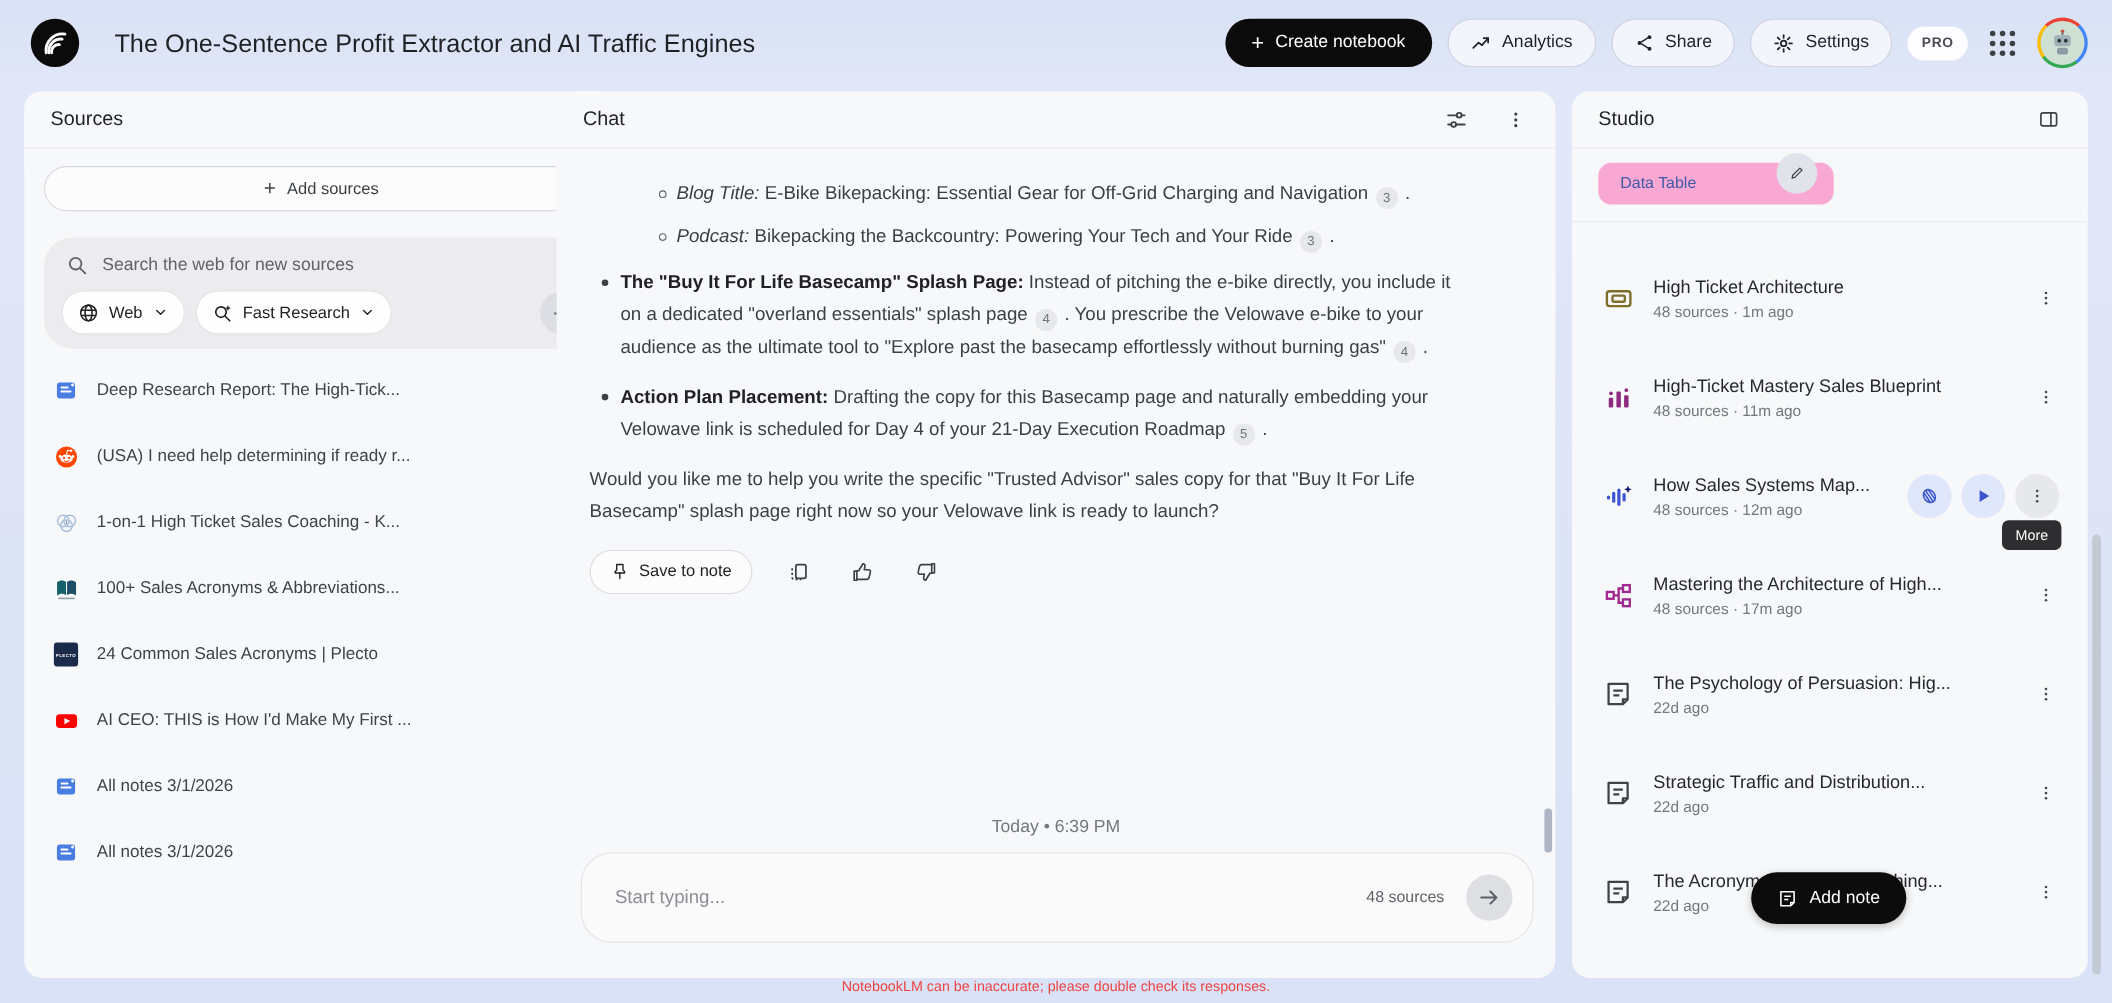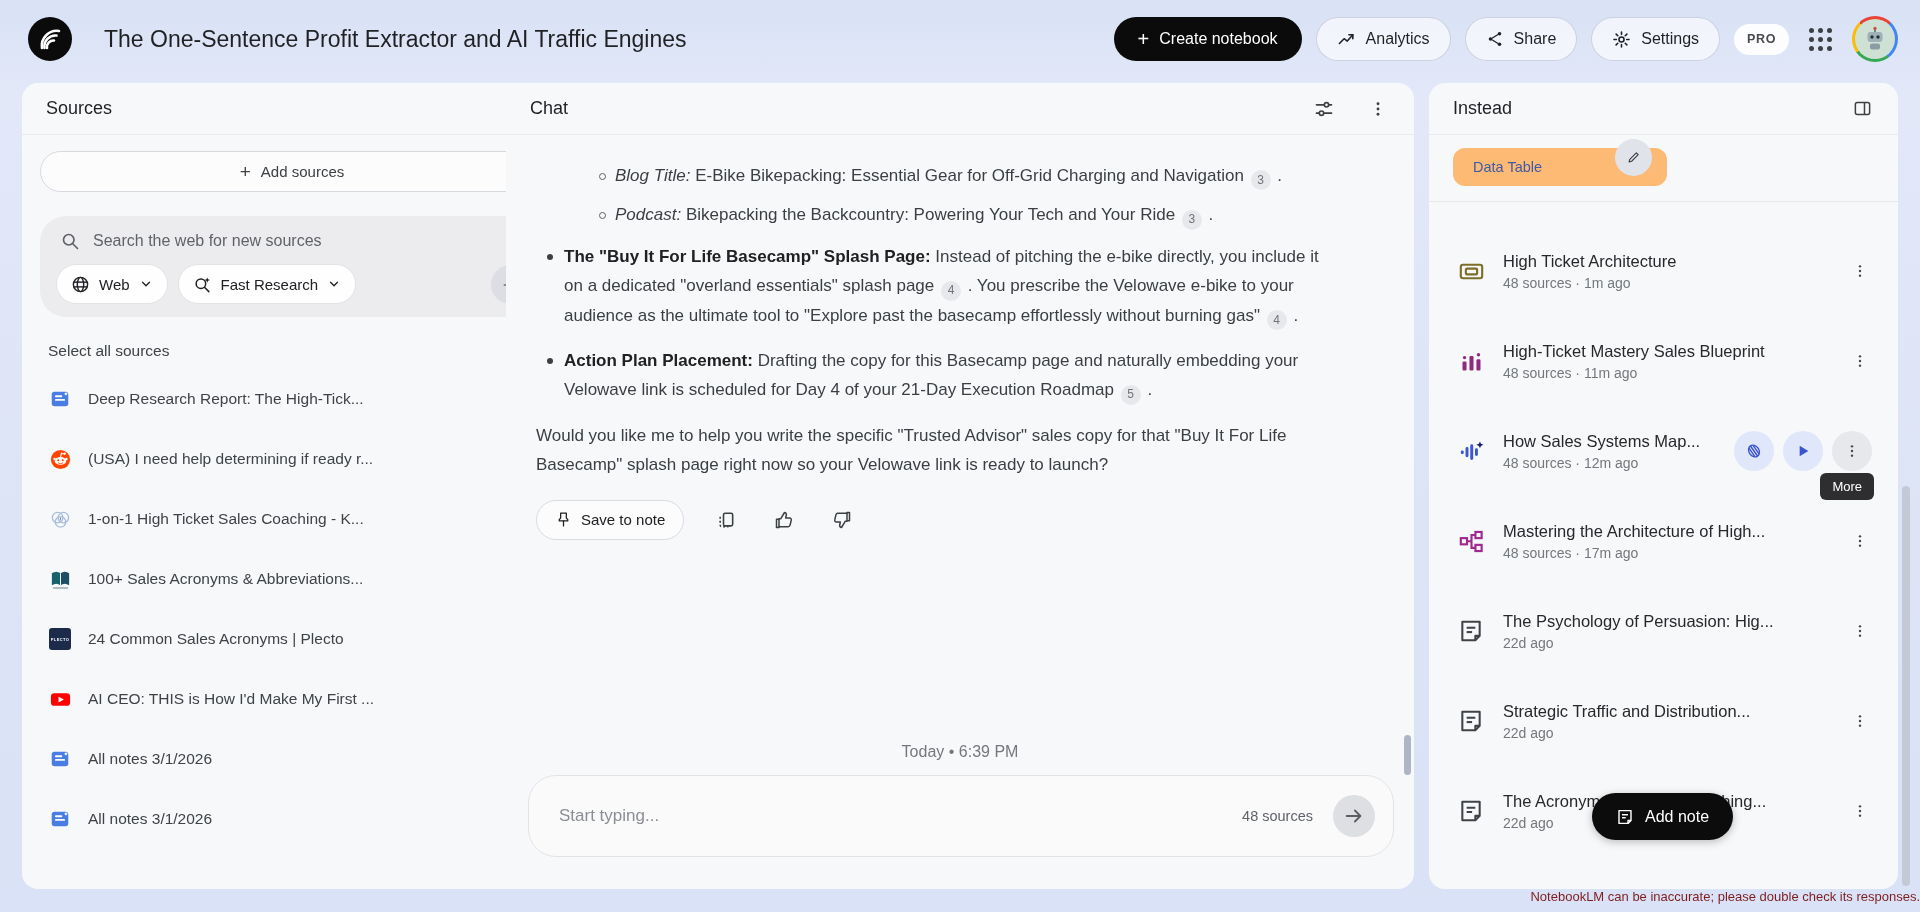--- a/index.html
+++ b/index.html
@@ -63,39 +63,39 @@
   .act-row { display:flex; align-items:center; gap:26px; margin-top:20px; }
   .save-note { height:40px; border:1px solid #dadce0; background:#fcfcfd; border-radius:20px; display:flex; align-items:center; gap:9px; padding:0 18px; font-size:15px; color:#202124; cursor:pointer; }
   .chat-ts { position:absolute; bottom:128px; left:0; right:0; text-align:center; font-size:16px; color:#74777c; }
   .chat-input { position:absolute; left:22px; right:20px; bottom:32px; height:82px; background:#fafafb; border:1px solid #e2e3e7; border-radius:28px; display:flex; align-items:center; padding:0 18px 0 30px; }
   .chat-input input { flex:1 1 auto; border:none; outline:none; background:transparent; font-size:17px; color:#3c4043; font-family:inherit; }
   .chat-input input::placeholder { color:#8a8e94; }
   .src-count { font-size:14.5px; color:#5f6368; margin-right:20px; white-space:nowrap; }
   .send-btn { width:42px; height:42px; border-radius:50%; background:#dedfe3; display:flex; align-items:center; justify-content:center; cursor:pointer; flex:0 0 auto; }
   
   .st-chips { position:relative; margin:10px 0 0 24px; height:40px; }
-  .dt-chip { position:absolute; left:0; top:3px; width:214px; height:38px; background:#fdba74; border-radius:12px; display:flex; align-items:center; padding-left:20px; font-size:14.5px; font-weight:500; color:#3f5aa9; cursor:pointer; }
+  .dt-chip { position:absolute; left:0; top:3px; width:214px; height:38px; background:#f9a8d4; border-radius:12px; display:flex; align-items:center; padding-left:20px; font-size:14.5px; font-weight:500; color:#3f5aa9; cursor:pointer; }
   .chip-circle { position:absolute; left:162px; top:-6px; width:37px; height:37px; border-radius:50%; background:#e0e3ea; display:flex; align-items:center; justify-content:center; cursor:pointer; }
   .st-div { height:1px; background:#e6e8ec; margin-top:16px; }
   .st-list { padding-top:24px; }
   .st-row { height:90px; display:flex; align-items:center; gap:18px; padding:0 26px 0 28px; cursor:pointer; position:relative; }
   .st-ico { width:28px; height:28px; flex:0 0 auto; display:flex; align-items:center; justify-content:center; }
   .st-txt { flex:1 1 auto; min-width:0; }
   .st-title { font-size:16.5px; color:#26282c; white-space:nowrap; overflow:hidden; }
   .st-meta { font-size:14px; color:#74777b; margin-top:4px; }
   .kebab { width:24px; display:flex; align-items:center; justify-content:center; cursor:pointer; }
   .ac-cluster { display:flex; gap:9px; align-items:center; }
   .ac { width:40px; height:40px; border-radius:50%; display:flex; align-items:center; justify-content:center; cursor:pointer; }
   .ac-blue { background:#e0e7fb; }
   .ac-gray { background:#e7e8eb; }
   .tooltip { position:absolute; right:24px; top:390px; background:#2e2e30; color:#fff; font-size:13px; border-radius:6px; padding:6px 12px; z-index:5; }
   .add-note { position:absolute; left:163px; top:710px; height:47px; background:#0c0c0d; color:#fff; border-radius:24px; display:flex; align-items:center; gap:11px; padding:0 24px; font-size:16px; cursor:pointer; z-index:6; box-shadow:0 2px 8px rgba(0,0,0,.25); }
   
   .sb { position:absolute; border-radius:4px; }
-  .footer { position:absolute; top:889px; left:0; right:0; text-align:right; font-size:13px; color:#7f1d1d; }
+  .footer { position:absolute; top:889px; left:0; right:0; text-align:center; font-size:13px; color:#ef4444; }
   svg { display:block; }
 </style>
 </head>
 <body>
 
 <div class="top">
   <div class="logo">
     <svg width="30" height="30" viewBox="0 0 30 30">
       <path d="M7 24 A15 15 0 0 1 24 7" stroke="#fff" stroke-width="2.6" fill="none" stroke-linecap="round"></path>
       <path d="M9.5 24 A11 11 0 0 1 21.5 11.5" stroke="#fff" stroke-width="2.6" fill="none" stroke-linecap="round"></path>
@@ -232,28 +232,20 @@
         </span>
       </div>
     </div>
     <div class="go-btn">
       <svg width="20" height="20" viewBox="0 0 24 24">
           <path d="M4 12h15M13 6l6 6-6 6" stroke="#6b6f75" stroke-width="2" fill="none" stroke-linecap="round" stroke-linejoin="round"></path>
         </svg>
     </div>
   </div>
 
-  <div class="select-all">
-    <span>Select all sources</span>
-    <span class="cbx">
-      <svg width="13" height="13" viewBox="0 0 24 24">
-          <path d="M4 12.5l5.5 5.5L20 6.5" stroke="#2a2d31" stroke-width="3" fill="none" stroke-linecap="round" stroke-linejoin="round"></path>
-        </svg>
-    </span>
-  </div>
 
   <div class="src-list">
     <div class="src-row">
       <span class="src-ico">
         <svg width="22" height="22" viewBox="0 0 24 24">
             <rect x="3" y="4" width="18" height="16" rx="3" fill="#4a7de2"></rect>
             <rect x="6.5" y="8" width="8" height="2" rx="1" fill="#fff"></rect>
             <rect x="6.5" y="12" width="11" height="2" rx="1" fill="#fff"></rect>
             <path d="M17 6.5h3M18.5 5v3" stroke="#fff" stroke-width="1.4"></path>
           </svg>
@@ -460,21 +452,21 @@
       <svg width="22" height="22" viewBox="0 0 24 24">
           <path d="M4 12h15M13 6l6 6-6 6" stroke="#5a5e64" stroke-width="2" fill="none" stroke-linecap="round" stroke-linejoin="round"></path>
         </svg>
     </div>
   </div>
   <div class="v-scroll" style="right:3px; top:652px; width:7px; height:40px; background:#aeb5c5;"></div>
 </div>
 
 <div class="panel p-studio">
   <div class="p-head">
-    <div class="p-title">Instead</div>
+    <div class="p-title">Studio</div>
     <div class="icon-btn">
       <svg width="19" height="19" viewBox="0 0 24 24">
           <rect x="3" y="4.5" width="18" height="15" rx="2.5" stroke="#3c4043" stroke-width="1.9" fill="none"></rect>
           <line x1="14.5" y1="4.5" x2="14.5" y2="19.5" stroke="#3c4043" stroke-width="1.9"></line>
         </svg>
     </div>
   </div>
 
   <div class="st-chips">
     <div class="dt-chip">

